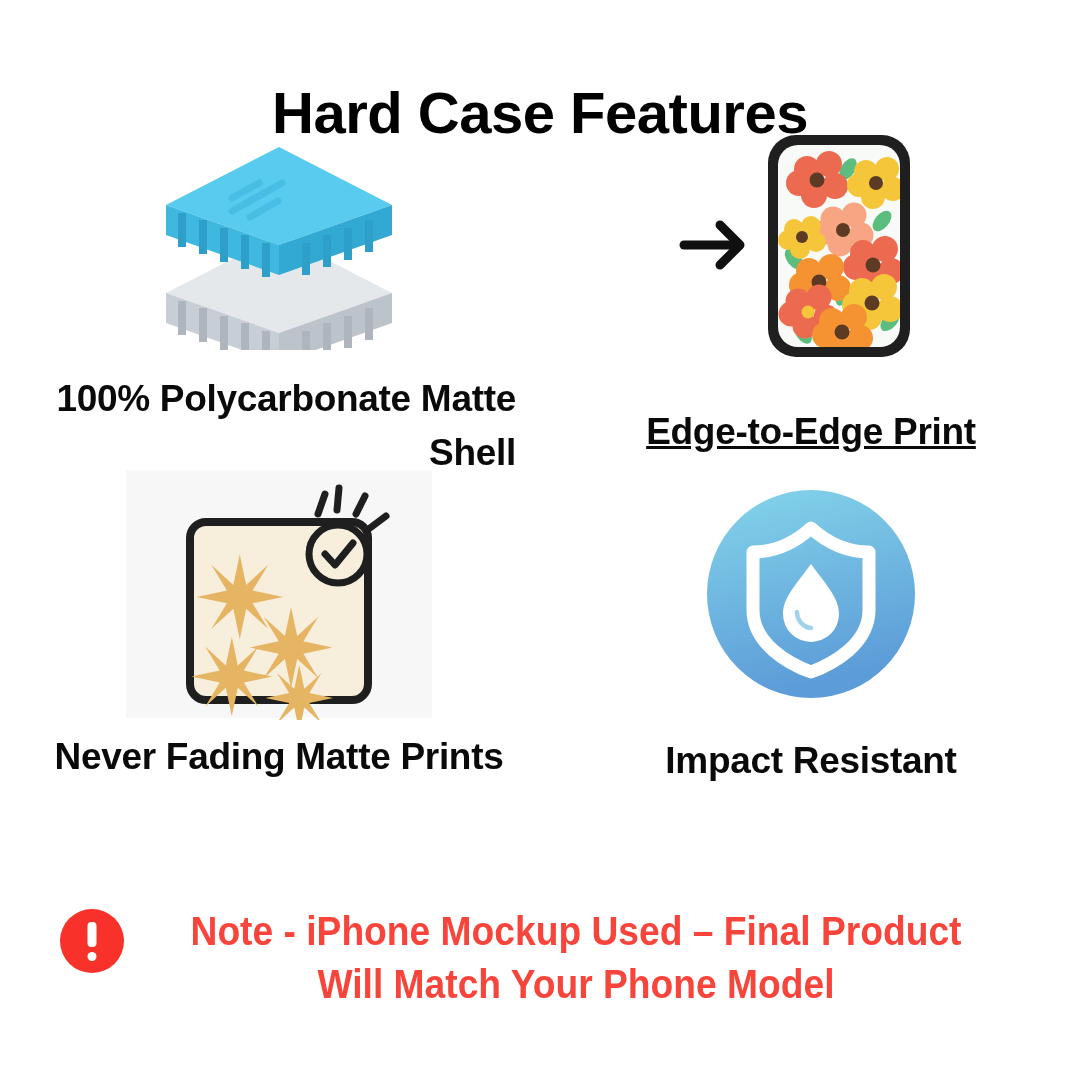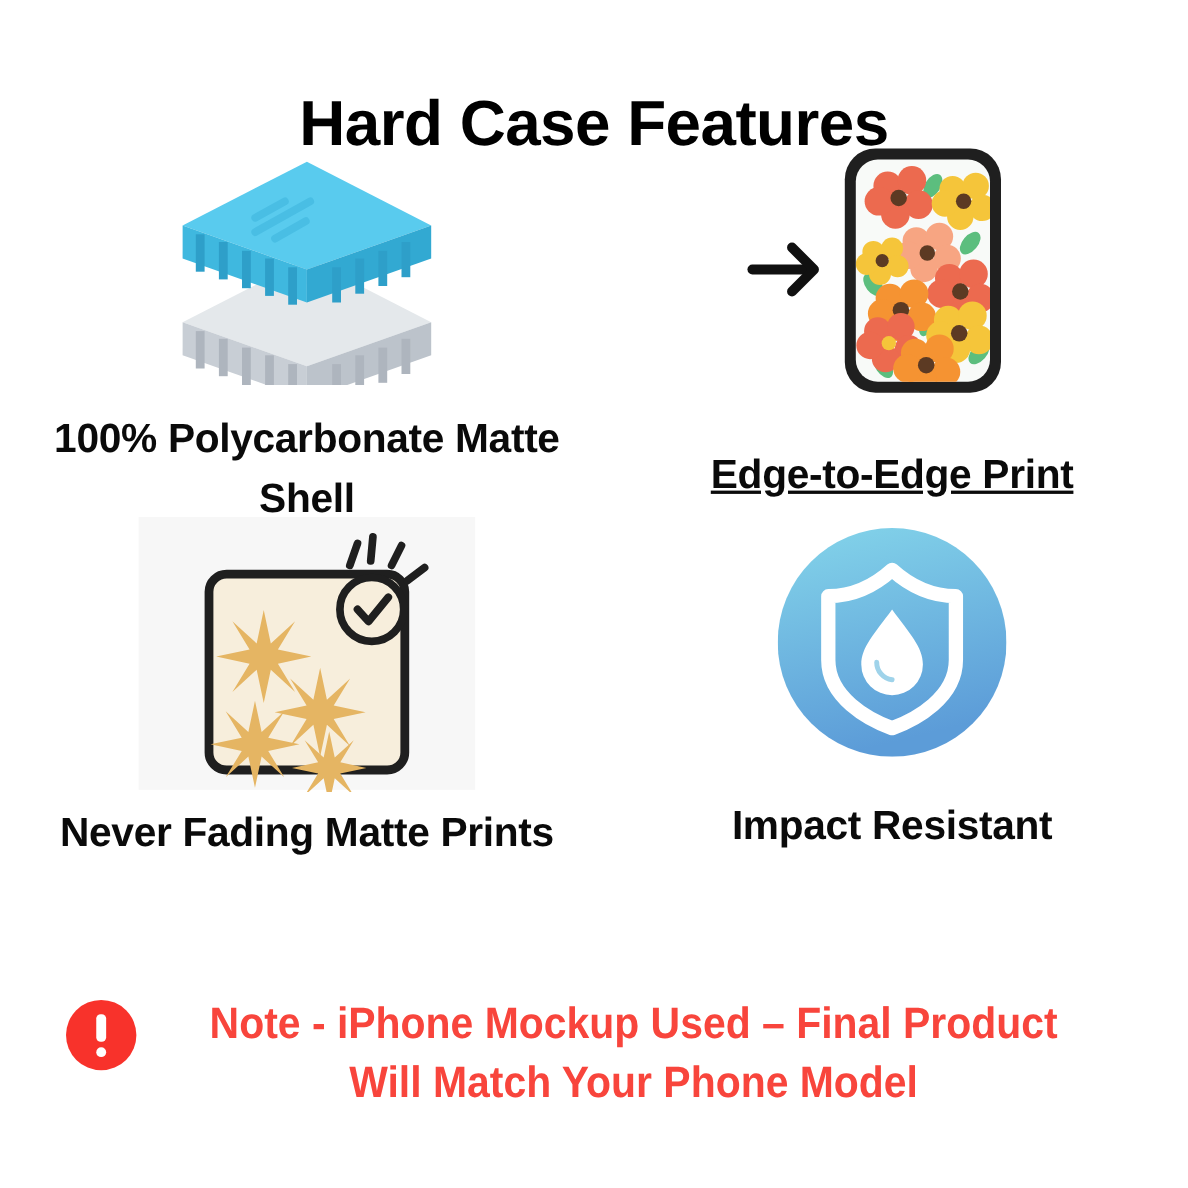--- a/index.html
+++ b/index.html
@@ -28,37 +28,37 @@
   .grid {
     position:absolute;
     top:125px; left:0;
     width:1080px; height:740px;
   }
   .cell { position:absolute; }
 
   .cell-0 { left:18px;  top:10px;  width:522px; height:370px; }
   .cell-1 { left:556px; top:0px;   width:510px; height:330px; }
   .cell-2 { left:18px;  top:345px; width:522px; height:395px; }
-  .cell-3 { left:556px; top:355px; width:510px; height:350px; }
+  .cell-3 { left:556px; top:365px; width:510px; height:350px; }
 
   .icon-wrap {
     width:100%;
     display:flex;
     align-items:center;
     justify-content:center;
   }
   .label {
     text-align:center;
     font-size:37px;
     font-weight:bold;
     line-height:1.45;
     color:#0a0a0a;
     letter-spacing:-0.3px;
   }
-  .cell-0 .label { margin-top:22px; padding:0 24px; }
+  .cell-0 .label { margin-top:22px; padding:0 24px;text-align:right; }
   .cell-1 .label { margin-top:40px;text-decoration:underline; }
   .cell-2 .label { margin-top:10px; padding:0 24px; }
   .cell-3 .label { margin-top:36px; }
 
   
   .note {
     position:absolute;
     left:0; right:0; top:905px;
     display:flex;
     align-items:flex-start;

